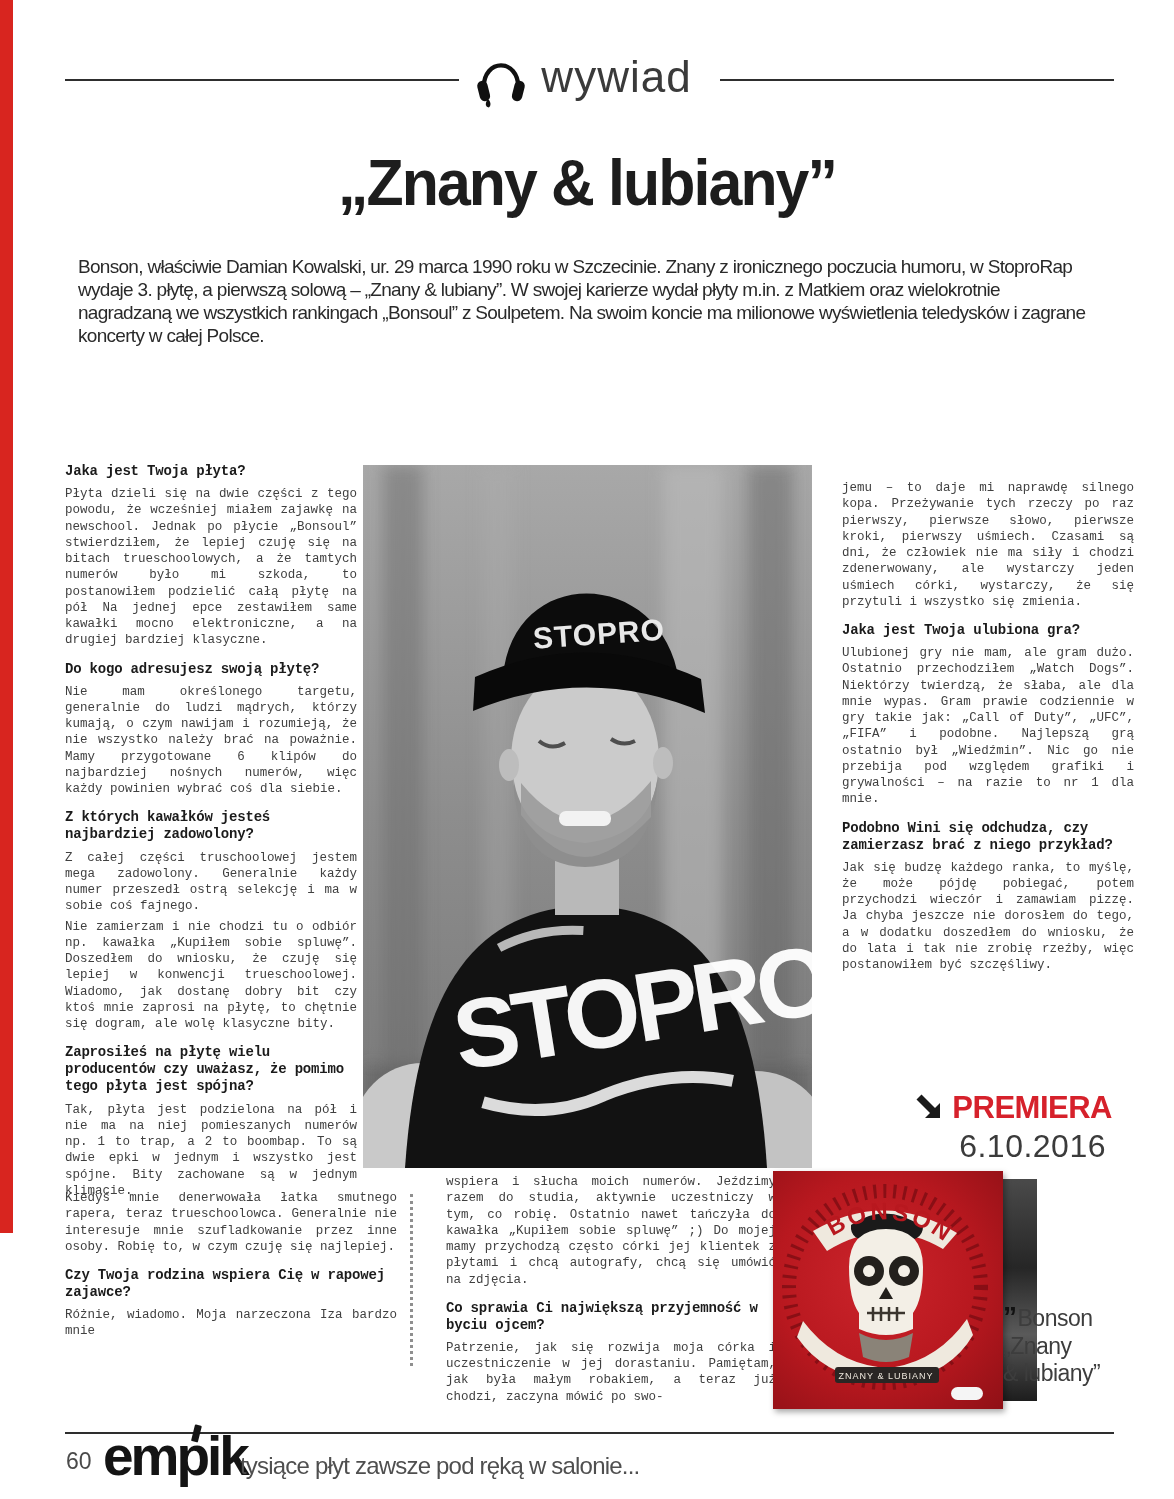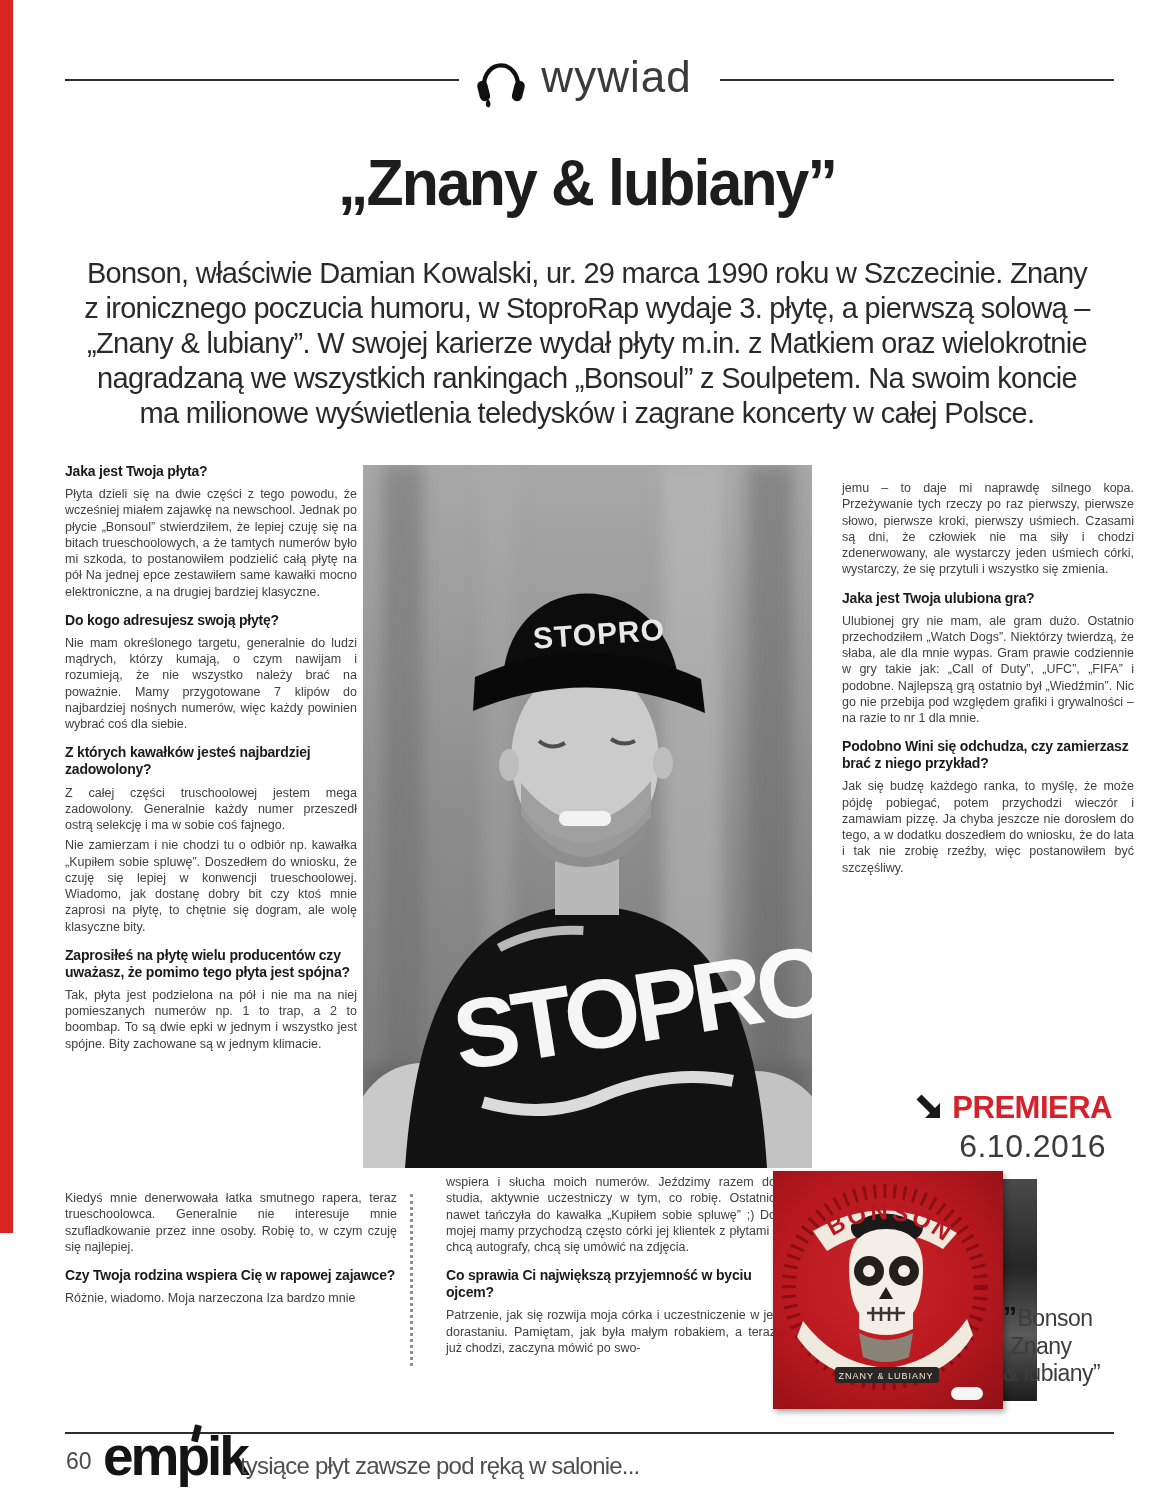--- a/index.html
+++ b/index.html
@@ -15,25 +15,25 @@
             display:flex; align-items:center; }
   .hline { flex:1; border-top:2px solid #2e2e2e; height:0; }
   .hp-icon { margin:0 14px 0 16px; }
   .section-label { font-size:44px; font-weight:300; color:#3a3a3a; letter-spacing:1px;
                    margin-right:28px; line-height:1; padding-bottom:6px; }
 
   
   .title { position:absolute; top:146px; left:0; width:100%; text-align:center;
            font-size:64px; font-weight:800; color:#1d1d1d; letter-spacing:-2px;
            transform:scaleX(.95); }
-  .intro { position:absolute; top:256px; left:78px; width:1018px; text-align:center;
-           font-size:29px; line-height:1.21; color:#2a2a2a; letter-spacing:-0.7px; }
-
-  
-  .col { position:absolute; }
+  .intro { position:absolute; top:256px; left:78px; width:1018px; text-align:left;
+           font-size:19px; line-height:1.21; color:#2a2a2a; letter-spacing:-0.7px; }
+
+  
+  .col { position:absolute;font-family:Liberation Mono, monospace; }
   .col-left   { left:65px;  top:463px;  width:292px; }
   .col-right  { left:842px; top:463px;  width:292px;margin-top:17px; }
   .col-bl     { left:65px;  top:1190px; width:332px; }
   .col-bm     { left:446px; top:1174px; width:330px; }
   .q { font-weight:bold; font-size:14px; color:#1b1b1b; line-height:1.22;
        margin:12px 0 6px 0; text-align:left; letter-spacing:-0.2px; }
   .q:first-child { margin-top:0; }
   .a { font-size:12.5px; color:#404040; line-height:1.3; text-align:justify; margin:0 0 4px 0; }
 
   .dotsep { position:absolute; left:410px; top:1194px; height:172px; width:0;
@@ -89,21 +89,21 @@
   <div class="hline"></div>
 </div>
 
 <div class="title">„Znany &amp; lubiany”</div>
 <div class="intro">Bonson, właściwie Damian Kowalski, ur. 29 marca 1990 roku w Szczecinie. Znany z ironicznego poczucia humoru, w StoproRap wydaje 3. płytę, a pierwszą solową – „Znany &amp; lubiany”. W swojej karierze wydał płyty m.in. z Matkiem oraz wielokrotnie nagradzaną we wszystkich rankingach „Bonsoul” z Soulpetem. Na swoim koncie ma milionowe wyświetlenia teledysków i zagrane koncerty w całej Polsce.</div>
 
 <div class="col col-left">
   <p class="q">Jaka jest Twoja płyta?</p>
   <p class="a">Płyta dzieli się na dwie części z tego powodu, że wcześniej miałem zajawkę na newschool. Jednak po płycie „Bonsoul” stwierdziłem, że lepiej czuję się na bitach trueschoolowych, a że tamtych numerów było mi szkoda, to postanowiłem podzielić całą płytę na pół Na jednej epce zestawiłem same kawałki mocno elektroniczne, a na drugiej bardziej klasyczne.</p>
   <p class="q">Do kogo adresujesz swoją płytę?</p>
-  <p class="a">Nie mam określonego targetu, generalnie do ludzi mądrych, którzy kumają, o czym nawijam i rozumieją, że nie wszystko należy brać na poważnie. Mamy przygotowane 7 klipów do najbardziej nośnych numerów, więc każdy powinien wybrać coś dla siebie.</p>
+  <p class="a">Nie mam określonego targetu, generalnie do ludzi mądrych, którzy kumają, o czym nawijam i rozumieją, że nie wszystko należy brać na poważnie. Mamy przygotowane 6 klipów do najbardziej nośnych numerów, więc każdy powinien wybrać coś dla siebie.</p>
   <p class="q">Z których kawałków jesteś najbardziej zadowolony?</p>
   <p class="a">Z całej części truschoolowej jestem mega zadowolony. Generalnie każdy numer przeszedł ostrą selekcję i ma w sobie coś fajnego.</p>
   <p class="a">Nie zamierzam i nie chodzi tu o odbiór np. kawałka „Kupiłem sobie spluwę”. Doszedłem do wniosku, że czuję się lepiej w konwencji trueschoolowej. Wiadomo, jak dostanę dobry bit czy ktoś mnie zaprosi na płytę, to chętnie się dogram, ale wolę klasyczne bity.</p>
   <p class="q">Zaprosiłeś na płytę wielu producentów czy uważasz, że pomimo tego płyta jest spójna?</p>
   <p class="a">Tak, płyta jest podzielona na pół i nie ma na niej pomieszanych numerów np. 1 to trap, a 2 to boombap. To są dwie epki w jednym i wszystko jest spójne. Bity zachowane są w jednym klimacie.</p>
 </div>
 
 <div class="photo">
   <svg width="449" height="703" viewBox="0 0 449 703">
     <defs>

